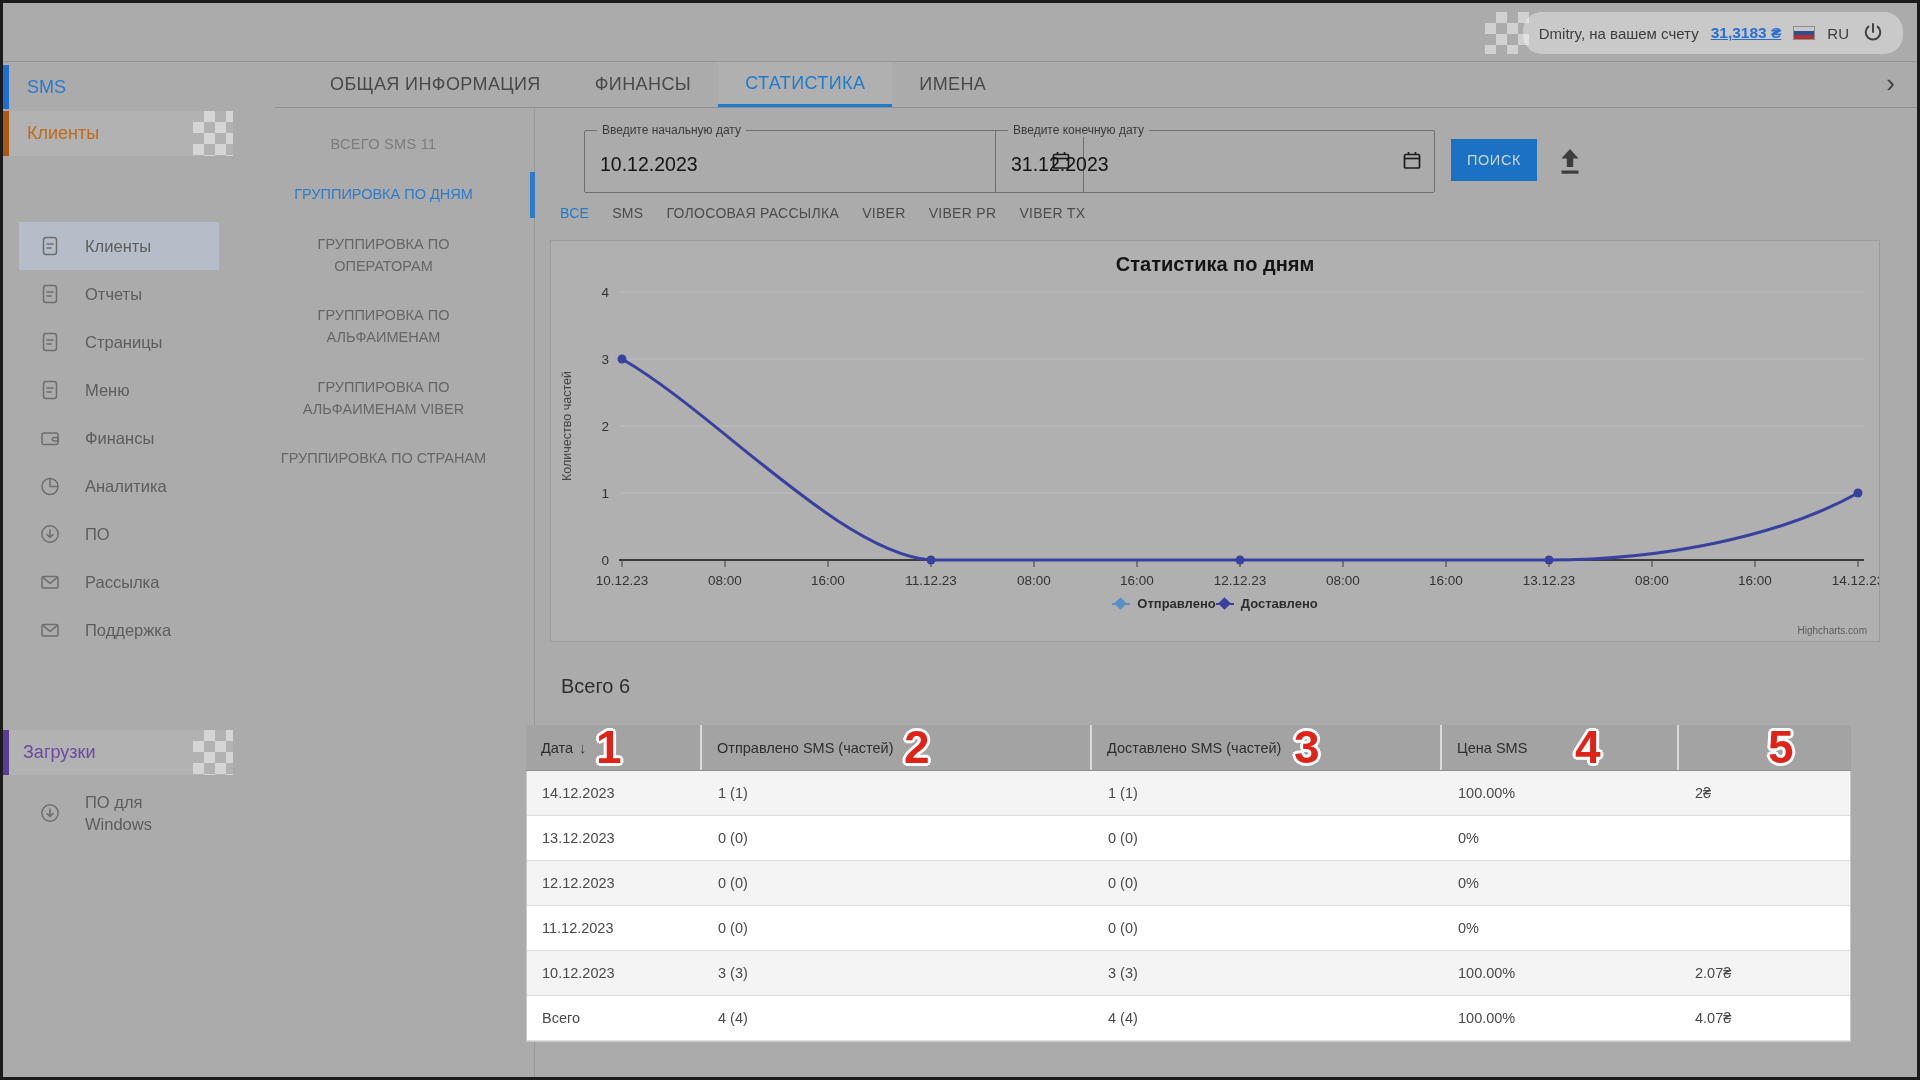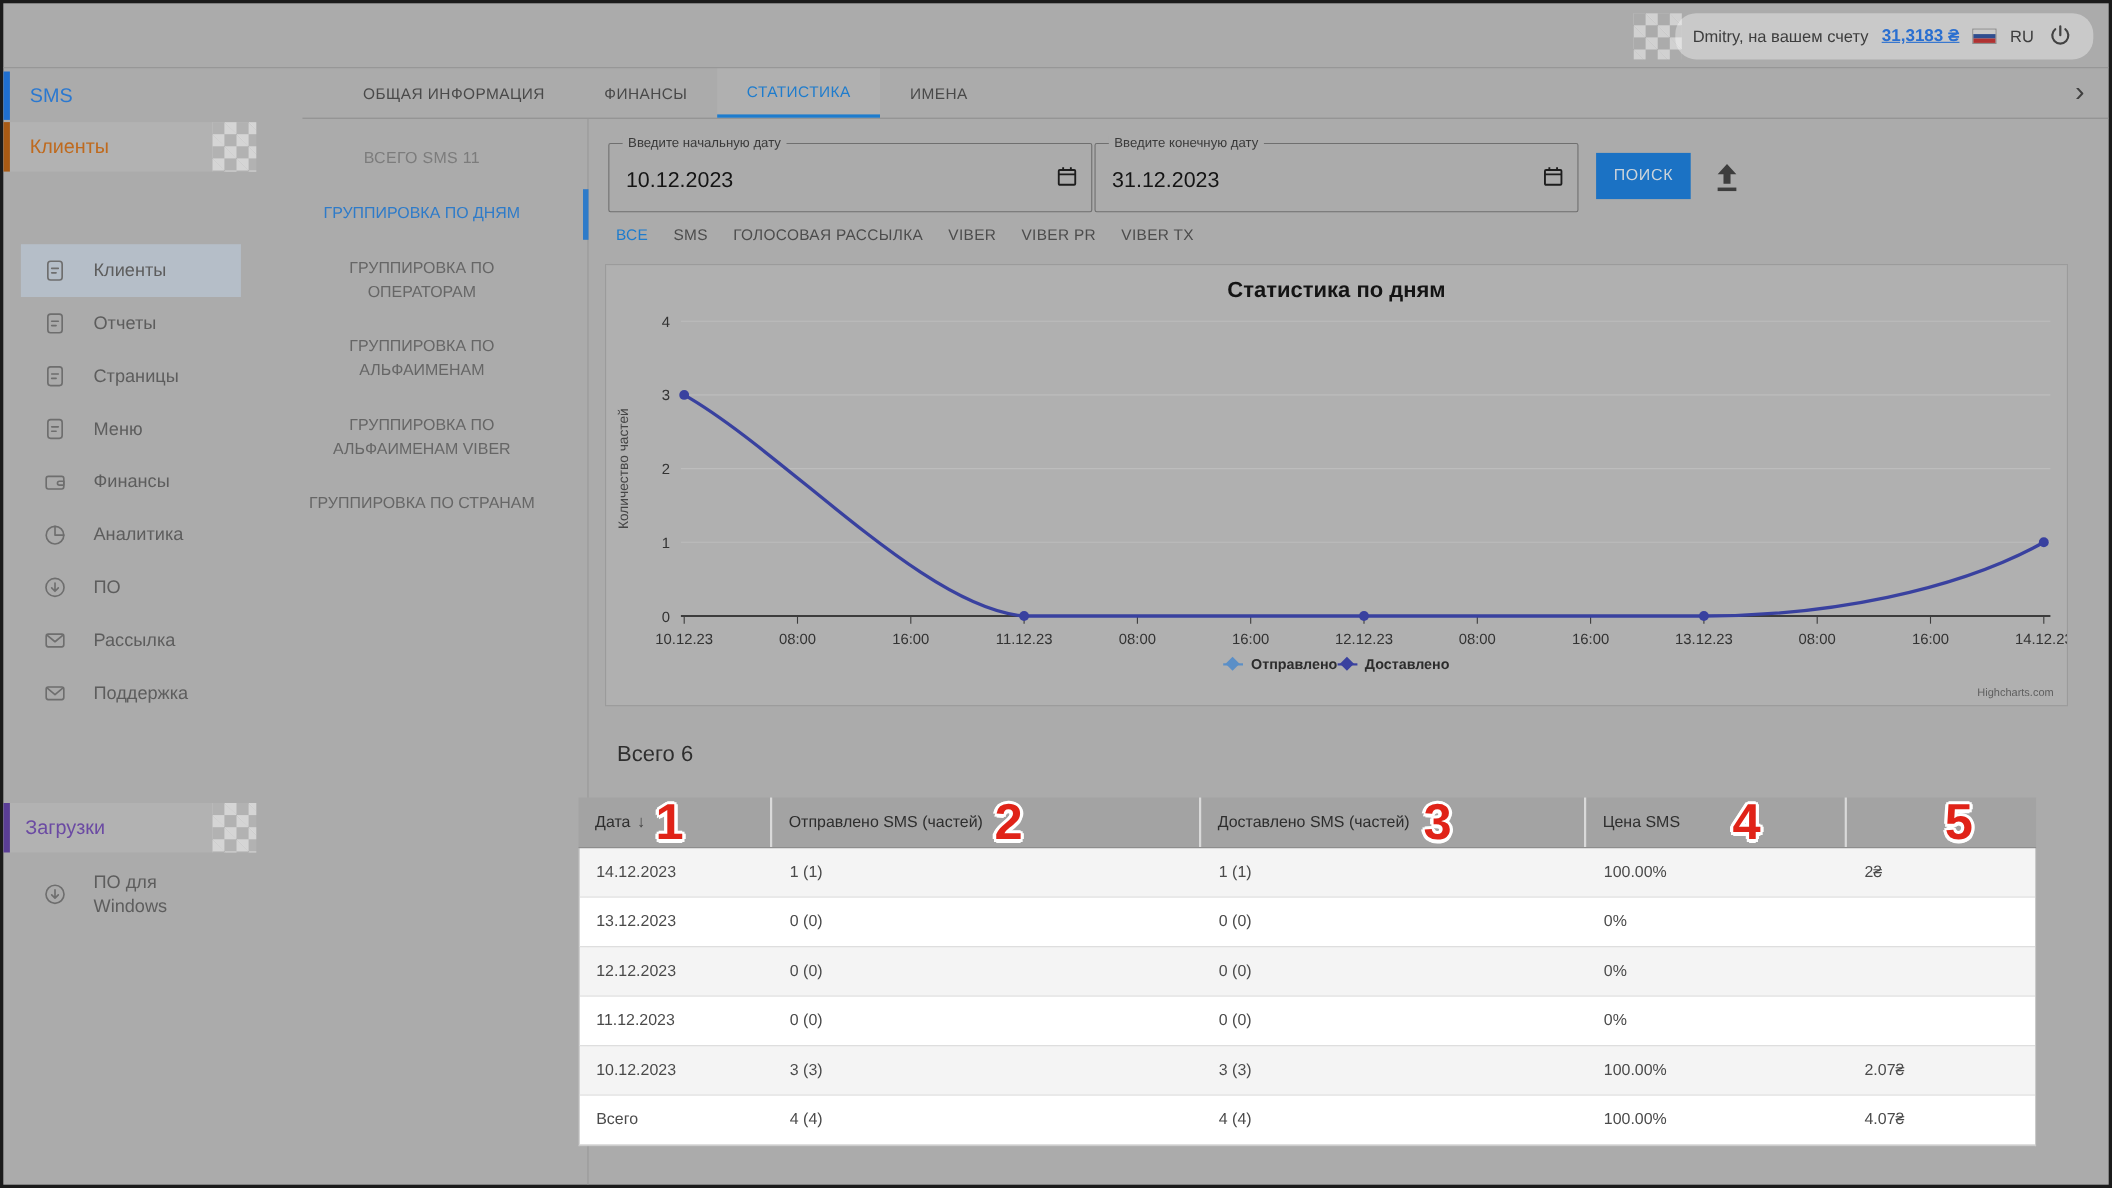--- a/index.html
+++ b/index.html
@@ -51,21 +51,21 @@
              border-right:1px solid #989898; padding-top:28px; }
   .submenu .total { text-align:center; font-size:14.5px; color:#7c7c7c; letter-spacing:.3px; margin-bottom:26px; }
   .sub-item { position:relative; text-align:center; font-size:14.5px; color:#666;
               line-height:1.5; padding:6px 26px; margin-bottom:16px; cursor:default; }
   .sub-item.active { color:#2e7bc9; }
   .sub-item.active .rbar { position:absolute; right:-1px; top:-6px; bottom:-6px; width:5px; background:#2e7bc9; }
 
   
   .tabsrow { position:absolute; left:272px; top:59px; right:0; height:46px;
              border-bottom:1px solid #8f8f8f; display:flex; align-items:stretch; padding-left:28px; }
-  .tab { display:flex; align-items:center; padding:0 27px; font-size:14px; letter-spacing:.4px;
+  .tab { display:flex; align-items:center; padding:0 27px; font-size:18px; letter-spacing:.4px;
          color:#494949; cursor:default; }
   .tab.active { color:#1e7ccd; background:rgba(255,255,255,.07); border-bottom:3px solid #1e7ccd; }
   .tabs-chevron { position:absolute; right:22px; top:8px; font-size:26px; color:#3f3f3f; }
 
   
   .datefield { position:absolute; top:127px; height:63px; border:1px solid #6f6f6f; border-radius:2px; }
   .datefield .legend { position:absolute; left:12px; top:-8px; background:#ababab; padding:0 5px;
                        font-size:12px; color:#3a3a3a; }
   .datefield .value { position:absolute; left:15px; top:22px; font-size:19.5px; color:#141414; }
   .datefield .cal { position:absolute; right:13px; top:20px; }
@@ -248,21 +248,21 @@
     </div>
     <div class="sub-item">
       <div>ГРУППИРОВКА ПО</div>
       <div>АЛЬФАИМЕНАМ VIBER</div>
     </div>
     <div class="sub-item">
       <span>ГРУППИРОВКА ПО СТРАНАМ</span>
     </div>
   </div>
 
-  <div class="datefield" style="left:550px; width:440px;">
+  <div class="datefield" style="left:581px; width:500px;">
     <span class="legend">Введите начальную дату</span>
     <span class="value">10.12.2023</span>
     <svg class="cal" width="18" height="19" viewBox="0 0 18 19">
       <rect x="1.5" y="3.5" width="15" height="13.5" rx="1" stroke="#1d1d1d" stroke-width="1.7" fill="none"></rect>
       <path d="M1.5 7.5 h15" stroke="#1d1d1d" stroke-width="1.7"></path>
       <path d="M5.5 1 v3 M12.5 1 v3" stroke="#1d1d1d" stroke-width="1.7"></path>
     </svg>
   </div>
   <div class="datefield" style="left:992px; width:440px;">
     <span class="legend">Введите конечную дату</span>

